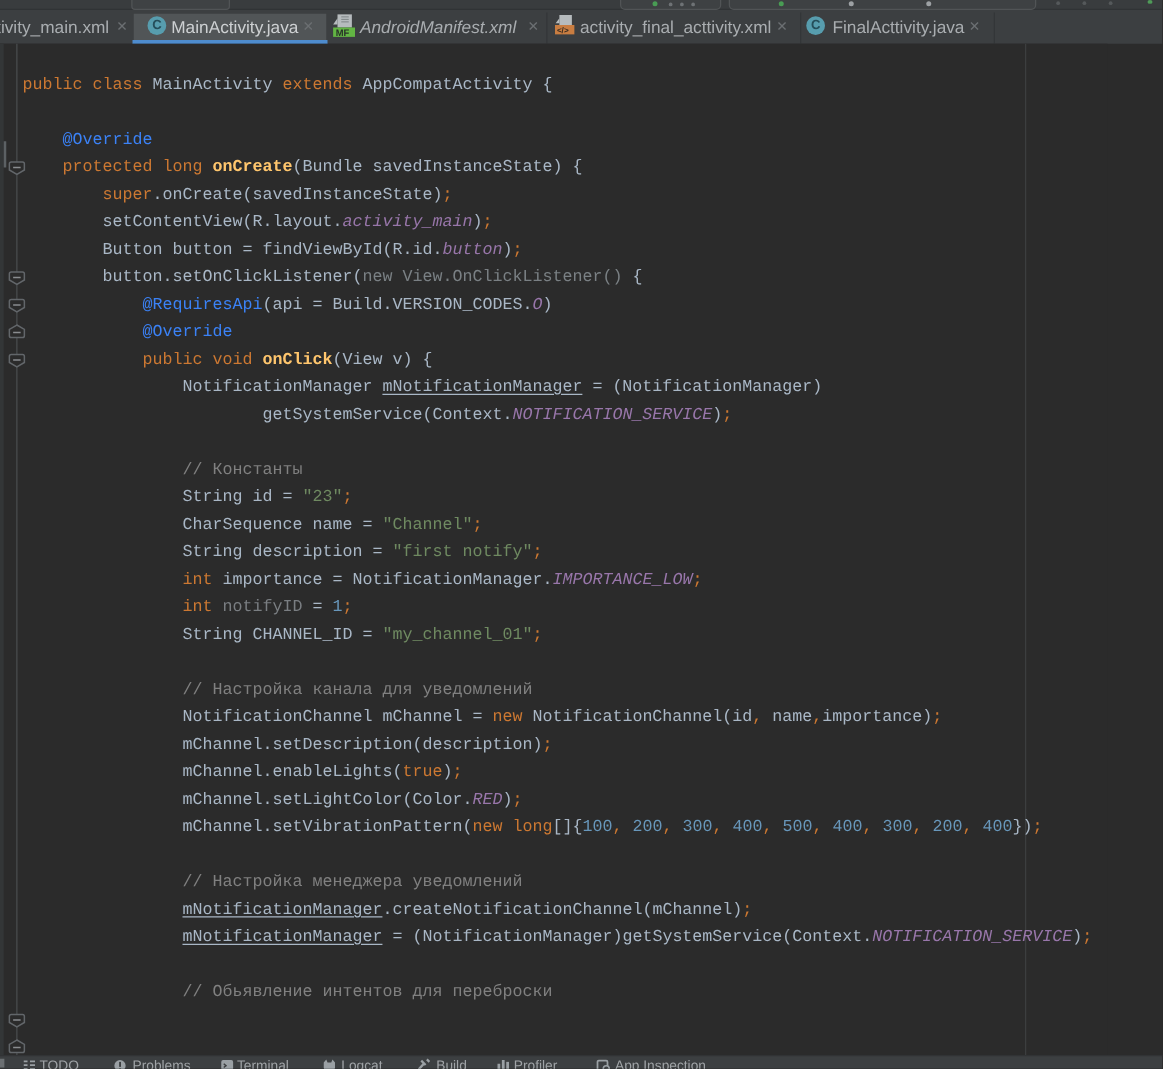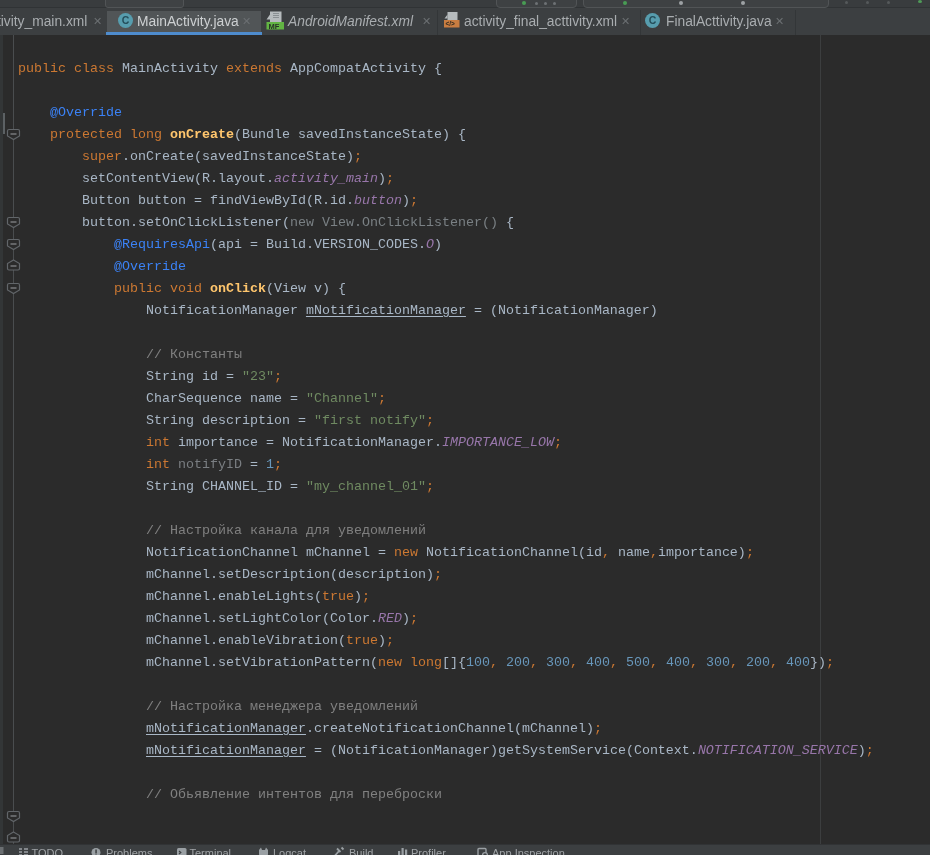--- a/index.html
+++ b/index.html
@@ -111,35 +111,35 @@
 <div>    <span class="a">@Override</span></div>
 <div>    <span class="k">protected long </span><span class="m">onCreate</span>(Bundle savedInstanceState) {</div>
 <div>        <span class="k">super</span>.onCreate(savedInstanceState)<span class="k">;</span></div>
 <div>        setContentView(R.layout.<span class="f">activity_main</span>)<span class="k">;</span></div>
 <div>        Button button = findViewById(R.id.<span class="f">button</span>)<span class="k">;</span></div>
 <div>        button.setOnClickListener(<span class="d">new View.OnClickListener() </span>{</div>
 <div>            <span class="a">@RequiresApi</span>(api = Build.VERSION_CODES.<span class="f">O</span>)</div>
 <div>            <span class="a">@Override</span></div>
 <div>            <span class="k">public void </span><span class="m">onClick</span>(View v) {</div>
 <div>                NotificationManager <span class="u">mNotificationManager</span> = (NotificationManager)</div>
+<div>                        getSystemService(Context.<span class="f">NOTIFICATION_SERVICE</span>)<span class="k">;</span></div>
 <div></div>
 <div>                <span class="c">// Константы</span></div>
 <div>                String id = <span class="s">"23"</span><span class="k">;</span></div>
 <div>                CharSequence name = <span class="s">"Channel"</span><span class="k">;</span></div>
 <div>                String description = <span class="s">"first notify"</span><span class="k">;</span></div>
 <div>                <span class="k">int</span> importance = NotificationManager.<span class="f">IMPORTANCE_LOW</span><span class="k">;</span></div>
 <div>                <span class="k">int</span> <span class="g">notifyID</span> = <span class="n">1</span><span class="k">;</span></div>
 <div>                String CHANNEL_ID = <span class="s">"my_channel_01"</span><span class="k">;</span></div>
 <div></div>
 <div>                <span class="c">// Настройка канала для уведомлений</span></div>
 <div>                NotificationChannel mChannel = <span class="k">new</span> NotificationChannel(id<span class="k">,</span> name<span class="k">,</span>importance)<span class="k">;</span></div>
 <div>                mChannel.setDescription(description)<span class="k">;</span></div>
 <div>                mChannel.enableLights(<span class="k">true</span>)<span class="k">;</span></div>
 <div>                mChannel.setLightColor(Color.<span class="f">RED</span>)<span class="k">;</span></div>
-<div>                mChannel.enableVibration(<span class="k">true</span>)<span class="k">;</span></div>
 <div>                mChannel.setVibrationPattern(<span class="k">new long</span>[]{<span class="n">100</span><span class="k">,</span> <span class="n">200</span><span class="k">,</span> <span class="n">300</span><span class="k">,</span> <span class="n">400</span><span class="k">,</span> <span class="n">500</span><span class="k">,</span> <span class="n">400</span><span class="k">,</span> <span class="n">300</span><span class="k">,</span> <span class="n">200</span><span class="k">,</span> <span class="n">400</span>})<span class="k">;</span></div>
 <div></div>
 <div>                <span class="c">// Настройка менеджера уведомлений</span></div>
 <div>                <span class="u">mNotificationManager</span>.createNotificationChannel(mChannel)<span class="k">;</span></div>
 <div>                <span class="u">mNotificationManager</span> = (NotificationManager)getSystemService(Context.<span class="f">NOTIFICATION_SERVICE</span>)<span class="k">;</span></div>
 <div></div>
 <div>                <span class="c">// Обьявление интентов для переброски</span></div>
   </div>
 </div>
 <div class="bottombar">

